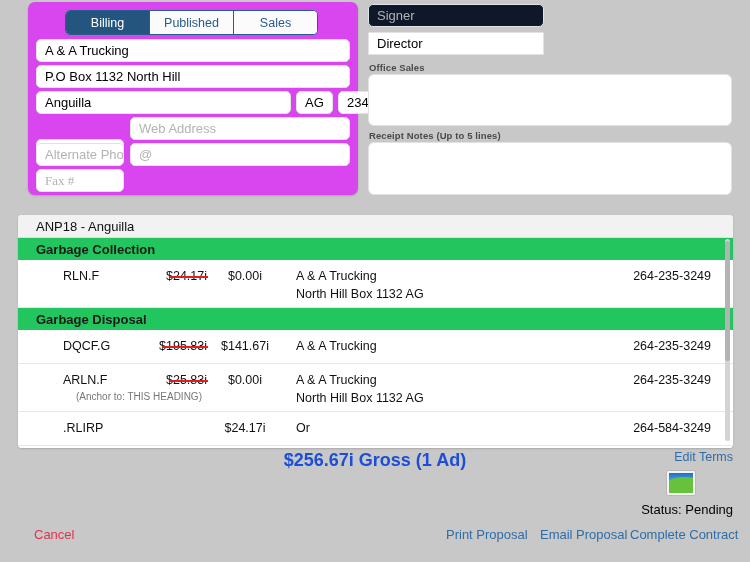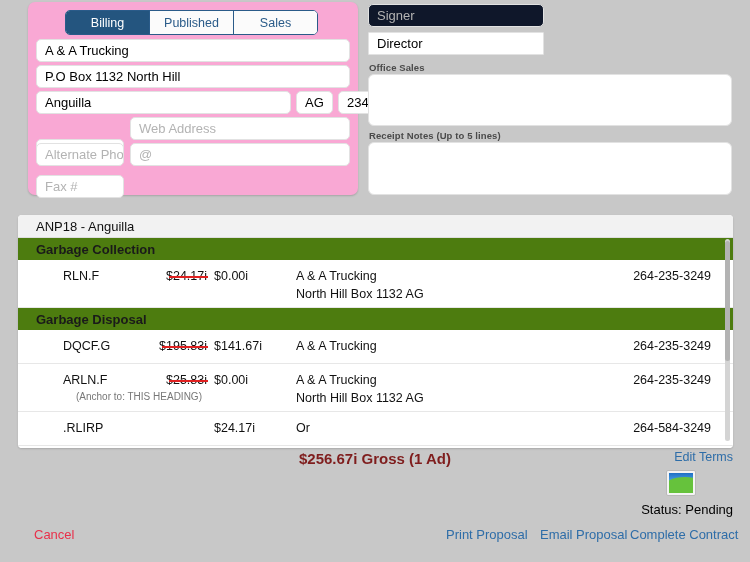--- a/index.html
+++ b/index.html
@@ -15,21 +15,21 @@
 
   
   #top-area {
     position: absolute; left: 0; top: 0; width: 750px; height: 205px;
   }
 
   
   #billing-card {
     position: absolute; left: 28px; top: 2px;
     width: 330px; height: 193px;
-    background: #f9a8d4;
+    background: #d946ef;
     border-radius: 7px;
     box-shadow: 0 1px 2px rgba(0,0,0,.18);
   }
 
   .seg-control {
     position: absolute; left: 37px; top: 8px;
     width: 253px; height: 25px;
     display: flex;
     border: 1px solid #2a5b89;
     border-radius: 5px;
@@ -64,21 +64,21 @@
 
   #f-name    { left: 8px;   top: 37px;  width: 314px; }
   #f-addr    { left: 8px;   top: 63px;  width: 314px; }
   #f-city    { left: 8px;   top: 89px;  width: 255px; }
   #f-state   { left: 268px; top: 89px;  width: 37px;  justify-content: center; padding: 0;}
   #f-zip     { left: 310px; top: 89px;  width: 60px;  }
   #f-phone   { left: 8px;   top: 115px; width: 88px; margin-top: 22px;  }
   #f-web     { left: 102px; top: 115px; width: 220px; }
   #f-alt     { left: 8px;   top: 141px; width: 88px;  }
   #f-email   { left: 102px; top: 141px; width: 220px; }
-  #f-fax     { left: 8px;   top: 173px; width: 88px;  }
+  #f-fax     { left: 8px;   top: 167px; width: 88px; font-family: Liberation Serif, serif;  }
 
   
   #f-signer  { position:absolute; left: 368px; top: 4px;  width: 176px; height:23px;
                background:#0f172a; border-radius:5px; border:1px solid #e2e2e2;
                display:flex; align-items:center; padding:0 8px; font-size:13px; color:#b3b3b3;}
   #f-title   { position:absolute; left: 368px; top: 32px; width: 176px; height:23px;
                background:#fff; border-radius:1px; border:1px solid #e2e2e2;
                display:flex; align-items:center; padding:0 8px; font-size:13px; color:#000;}
 
   .notes-label {
@@ -110,21 +110,21 @@
   #table-scroll { width: 715px; height: 233px; overflow: hidden; position: relative; }
 
   .tbl-title {
     height: 23px; background: #f2f2f2;
     display: flex; align-items: center;
     padding-left: 18px;
     font-size: 13px; color: #111;
     border-bottom: 1px solid #dedede;
   }
   .grp-head {
-    height: 22px; background: #4d7c0f;
+    height: 22px; background: #22c55e;
     display: flex; align-items: center;
     padding-left: 18px;
     font-size: 13px; font-weight: bold; color: #1a1a1a;
   }
 
   .row {
     position: relative;
     border-bottom: 1px solid #e7e7e7;
     background: #fff;
   }
@@ -137,39 +137,39 @@
   .c-old   { position: absolute; left: 127px; top: 9px;  font-size: 12.5px; color: #111;
              width: 62px; text-align: right; }
   .c-old .strike {
     position: relative; display: inline-block;
   }
   .c-old .strike::after {
     content: ""; position: absolute; left: 3px; right: -1px; top: 50%;
     height: 1.5px; background: #e02020;
   }
   .c-new   { position: absolute; left: 196px; top: 9px;  font-size: 12.5px; color: #111;
-             width: 62px; text-align: left; }
+             width: 62px; text-align: center; }
   .c-desc  { position: absolute; left: 278px; top: 9px;  font-size: 12.5px; color: #111; }
   .c-desc2 { position: absolute; left: 278px; top: 27px; font-size: 12.5px; color: #111; }
   .c-phone { position: absolute; right: 22px; top: 9px;  font-size: 12.5px; color: #111; }
 
   #vscroll-track {
     position: absolute; right: 3px; top: 24px; width: 5px; height: 202px;
     background: #d4d4d4; border-radius: 3px;
   }
   #vscroll-thumb {
     position: absolute; right: 3px; top: 26px; width: 5px; height: 120px;
     background: #b3b3b3; border-radius: 3px;
   }
 
   
   #gross {
     position: absolute; left: 0; top: 450px; width: 750px;
     text-align: center;
-    font-size: 15px; font-weight: bold; color: #7f1d1d;
+    font-size: 18px; font-weight: bold; color: #1d4ed8;
   }
   #edit-terms {
     position: absolute; right: 17px; top: 450px;
     font-size: 12.5px; color: #2e6da8; cursor: pointer;
   }
 
   #photo-icon {
     position: absolute; left: 666px; top: 470px;
     width: 30px; height: 26px;
     background: #f4f4f4;

